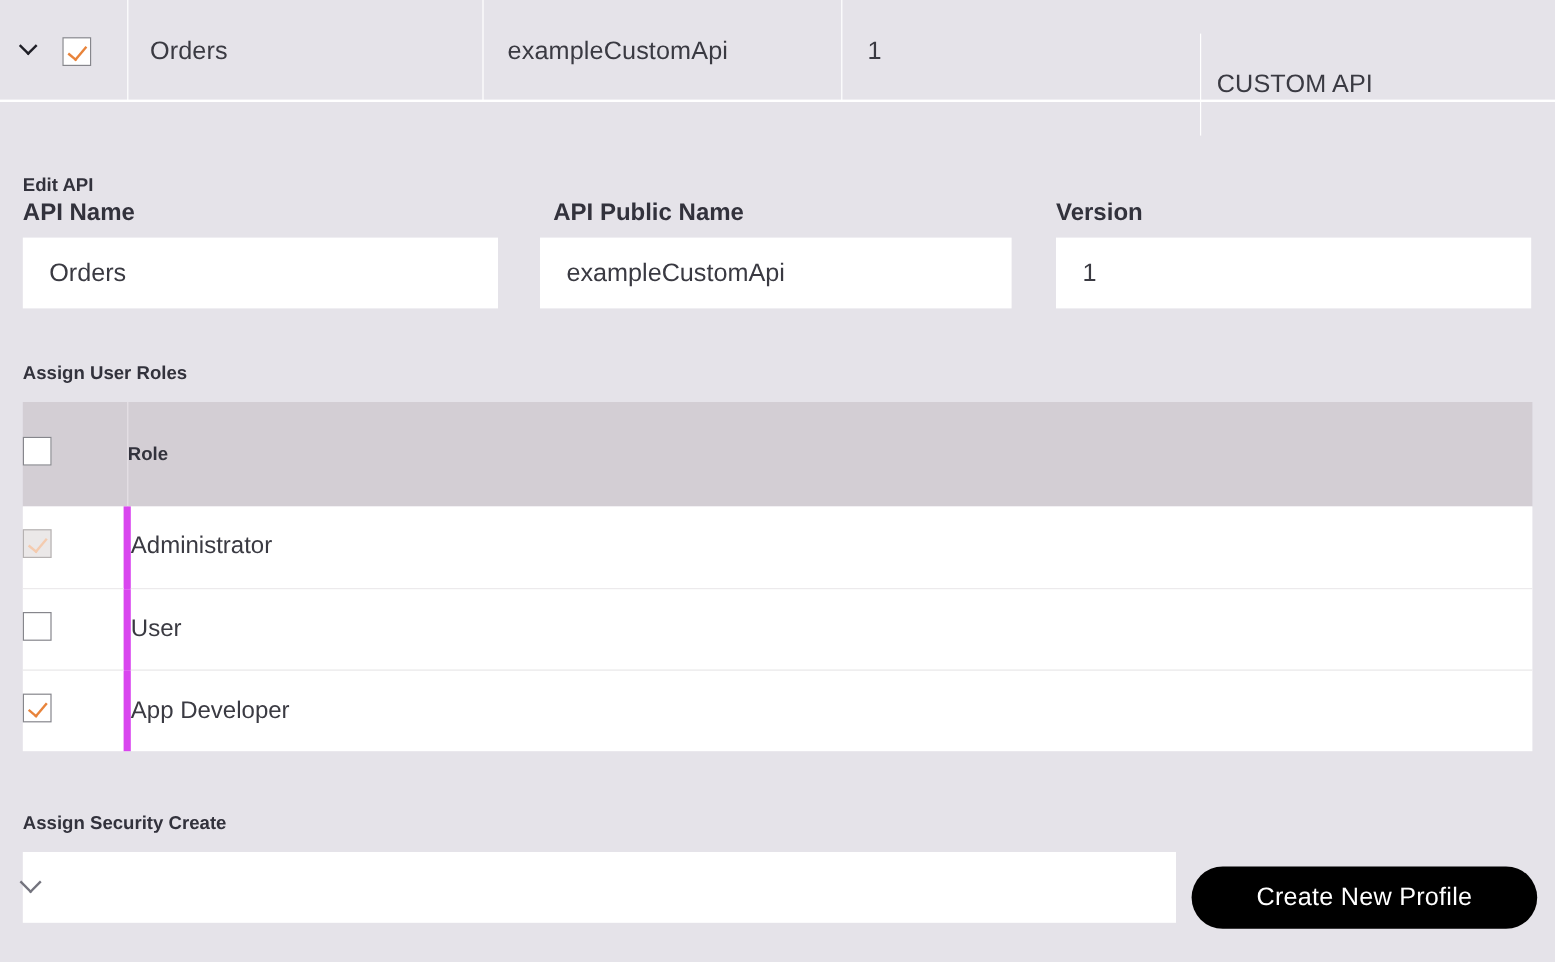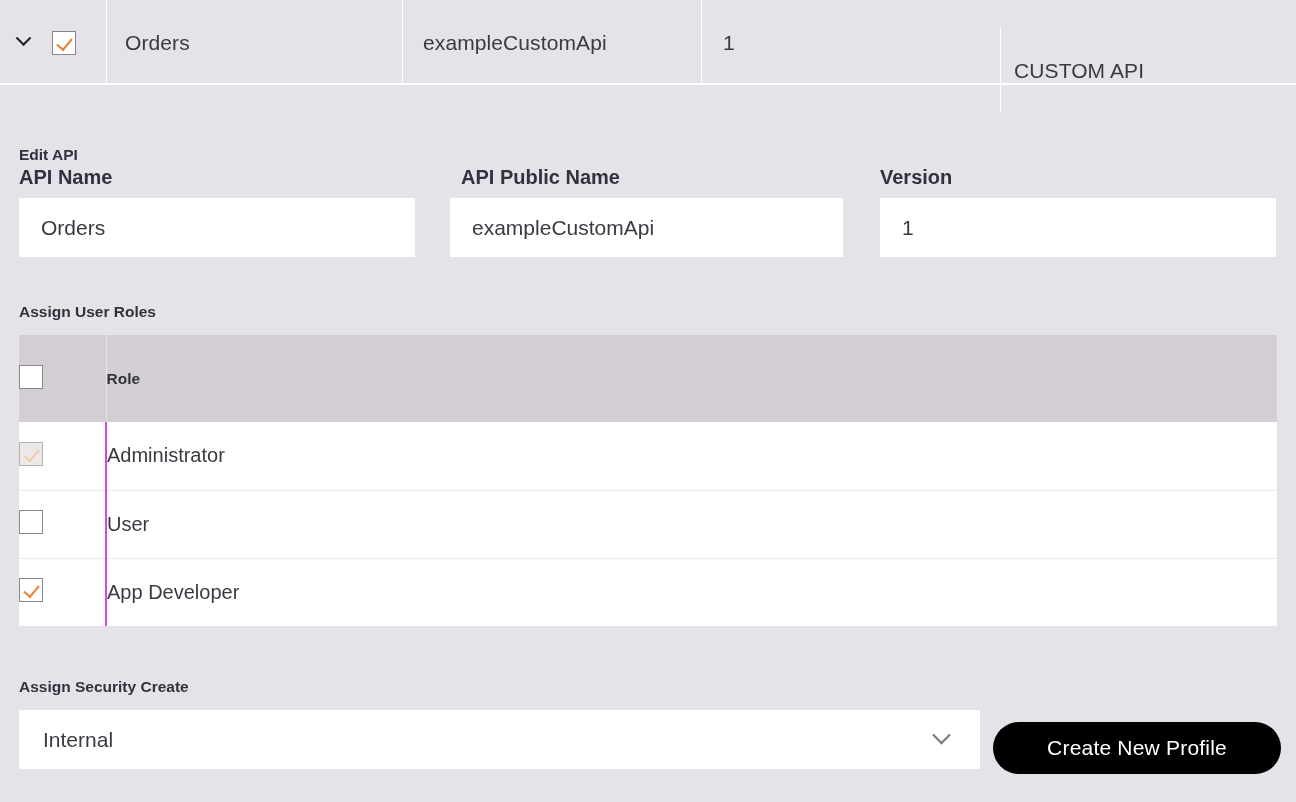--- a/index.html
+++ b/index.html
@@ -214,21 +214,21 @@
   .roles-table tbody tr + tr td {
     border-top: 1px solid #eceaec;
   }
 
   .td-check { padding-left: 31px; }
 
   .td-role {
     padding-left: 23px;
     font-size: 20px;
     color: #3a3a42;
-    border-left: 2px solid #d946ef;
+    border-left: 6px solid #d946ef;
   }
 
   
   #security-title { top: 593px; }
 
   .select-wrap {
     position: absolute;
     left: 19px;
     top: 625px;
     width: 961px;
@@ -345,20 +345,19 @@
           <tr>
             <td class="td-check"><div class="cb checked"></div></td>
             <td class="td-role">App Developer</td>
           </tr>
         </tbody>
     </table>
 
     <div class="section-title" id="security-title">Assign Security Create</div>
 
     <div class="select-wrap">
-      <span class="select-value">Internal</span>
       <span class="select-chevron"></span>
     </div>
 
     <button class="create-btn">Create New Profile</button>
 
   </div>
 </div>
 
 </body></html>

